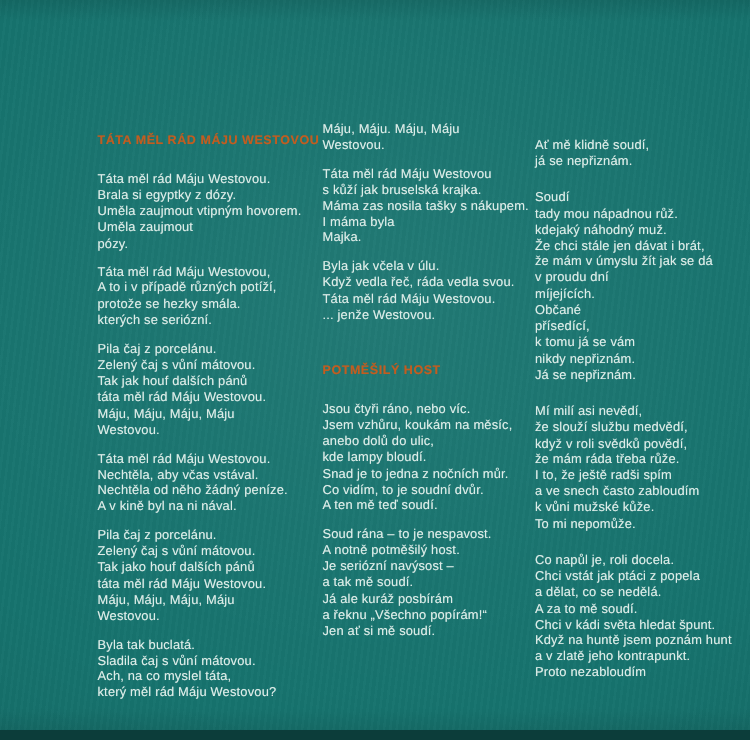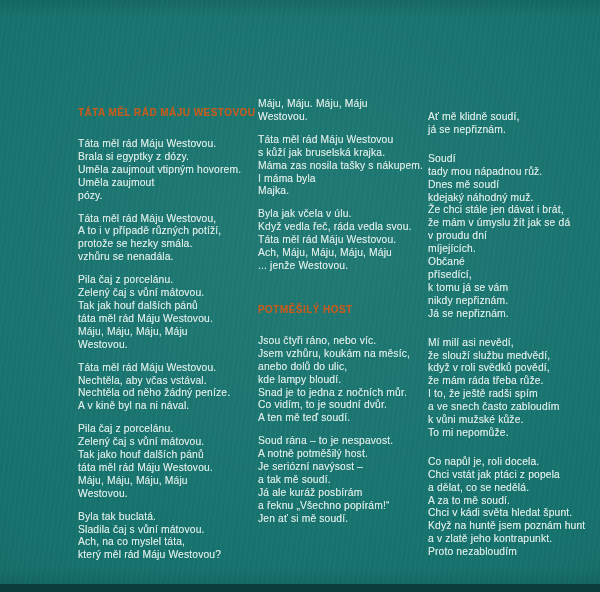--- a/index.html
+++ b/index.html
@@ -69,21 +69,21 @@
         <div class="lyric-line">Táta měl rád Máju Westovou.</div>
         <div class="lyric-line">Brala si egyptky z dózy.</div>
         <div class="lyric-line">Uměla zaujmout vtipným hovorem.</div>
         <div class="lyric-line">Uměla zaujmout</div>
         <div class="lyric-line">pózy.</div>
       </div>
       <div class="stanza">
         <div class="lyric-line">Táta měl rád Máju Westovou,</div>
         <div class="lyric-line">A to i v případě různých potíží,</div>
         <div class="lyric-line">protože se hezky smála.</div>
-        <div class="lyric-line">vzhůru se nenadála.</div>
+        <div class="lyric-line">kterých se seriózní.</div>
       </div>
       <div class="stanza">
         <div class="lyric-line">Pila čaj z porcelánu.</div>
         <div class="lyric-line">Zelený čaj s vůní mátovou.</div>
         <div class="lyric-line">Tak jak houf dalších pánů</div>
         <div class="lyric-line">táta měl rád Máju Westovou.</div>
         <div class="lyric-line">Máju, Máju, Máju, Máju</div>
         <div class="lyric-line">Westovou.</div>
       </div>
       <div class="stanza">
@@ -116,21 +116,20 @@
         <div class="lyric-line">Táta měl rád Máju Westovou</div>
         <div class="lyric-line">s kůží jak bruselská krajka.</div>
         <div class="lyric-line">Máma zas nosila tašky s nákupem.</div>
         <div class="lyric-line">I máma byla</div>
         <div class="lyric-line">Majka.</div>
       </div>
       <div class="stanza">
         <div class="lyric-line">Byla jak včela v úlu.</div>
         <div class="lyric-line">Když vedla řeč, ráda vedla svou.</div>
         <div class="lyric-line">Táta měl rád Máju Westovou.</div>
-        <div class="lyric-line">Ach, Máju, Máju, Máju, Máju</div>
         <div class="lyric-line">... jenže Westovou.</div>
       </div>
       <h2 class="song-title mid">POTMĚŠILÝ HOST</h2>
       <div class="stanza">
         <div class="lyric-line">Jsou čtyři ráno, nebo víc.</div>
         <div class="lyric-line">Jsem vzhůru, koukám na měsíc,</div>
         <div class="lyric-line">anebo dolů do ulic,</div>
         <div class="lyric-line">kde lampy bloudí.</div>
         <div class="lyric-line">Snad je to jedna z nočních můr.</div>
         <div class="lyric-line">Co vidím, to je soudní dvůr.</div>
@@ -147,21 +146,20 @@
       </div>
     </section>
   <section class="column" id="col-3">
       <div class="stanza">
         <div class="lyric-line">Ať mě klidně soudí,</div>
         <div class="lyric-line">já se nepřiznám.</div>
       </div>
       <div class="stanza">
         <div class="lyric-line">Soudí</div>
         <div class="lyric-line">tady mou nápadnou růž.</div>
-        <div class="lyric-line">Dnes mě soudí</div>
         <div class="lyric-line">kdejaký náhodný muž.</div>
         <div class="lyric-line">Že chci stále jen dávat i brát,</div>
         <div class="lyric-line">že mám v úmyslu žít jak se dá</div>
         <div class="lyric-line">v proudu dní</div>
         <div class="lyric-line">míjejících.</div>
         <div class="lyric-line">Občané</div>
         <div class="lyric-line">přísedící,</div>
         <div class="lyric-line">k tomu já se vám</div>
         <div class="lyric-line">nikdy nepřiznám.</div>
         <div class="lyric-line">Já se nepřiznám.</div>

